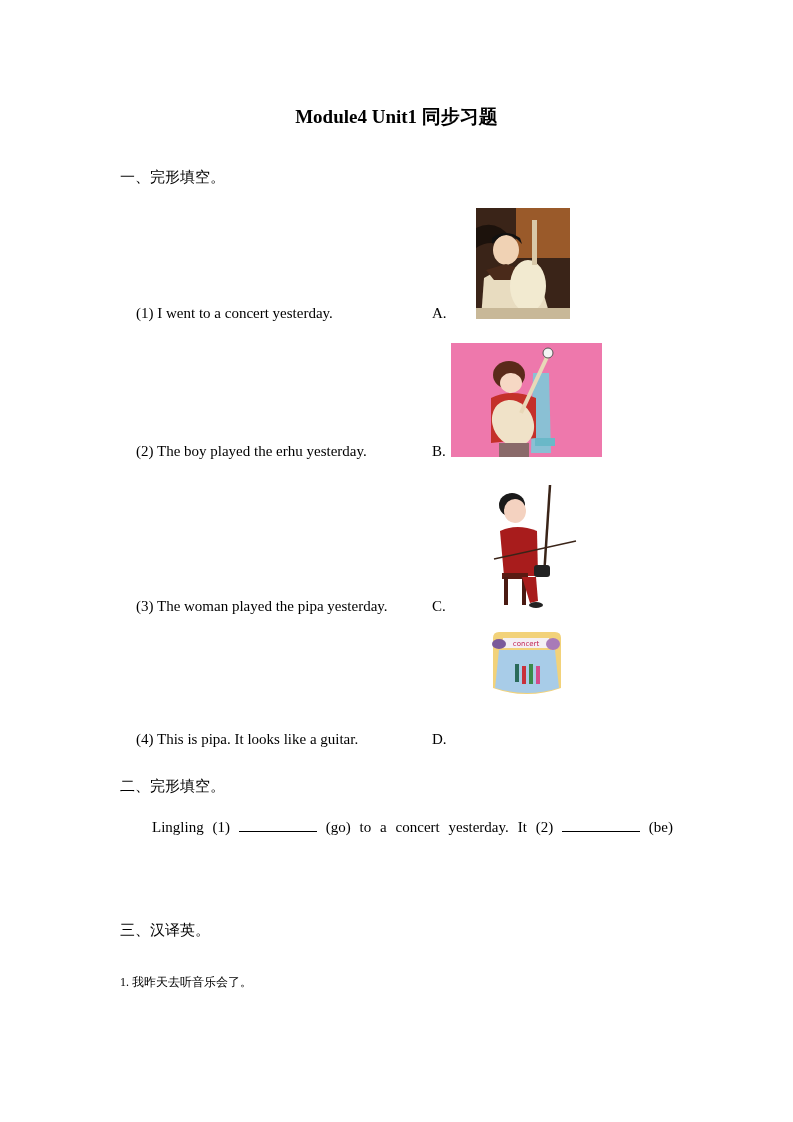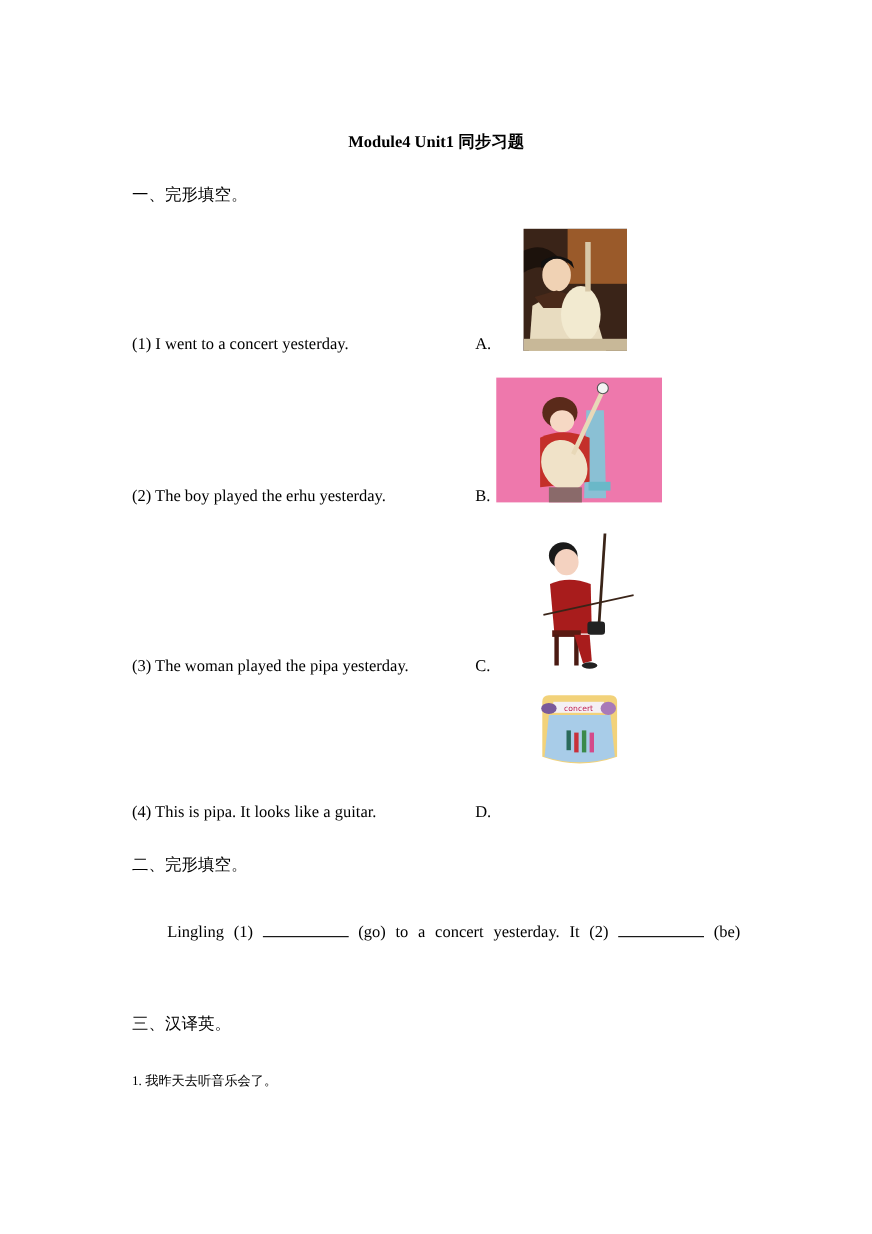--- a/index.html
+++ b/index.html
@@ -1,25 +1,25 @@
 <!DOCTYPE html>
 <html><head>
 <meta charset="utf-8">
 <style>
   html, body { margin: 0; padding: 0; background: #ffffff; }
   body { width: 793px; height: 1122px; position: relative; overflow: hidden;
          font-family: "Liberation Serif", "DejaVu Serif", serif; color: #000; }
   .abs { position: absolute; }
-  .title { top: 120px; left: 0; width: 793px; text-align: center; font-weight: bold; font-size: 15px; }
+  .title { top: 104px; left: 0; width: 793px; text-align: center; font-weight: bold; font-size: 19px; }
   .title .cjk { font-family: "DejaVu Sans", sans-serif; font-weight: bold; }
   .section { left: 120px; font-family: "DejaVu Sans", sans-serif; font-size: 15px; }
-  .q { left: 120px; font-size: 15px; white-space: nowrap; }
+  .q { left: 136px; font-size: 15px; white-space: nowrap; }
   .opt { left: 432px; font-size: 15px; }
   .pic { overflow: hidden; }
-  .para { left: 120px; width: 553px; font-size: 15px; line-height: 31px; text-align: justify; margin-top: 21px; }
+  .para { left: 120px; width: 553px; font-size: 15px; line-height: 31px; text-align: justify; }
   .para .line { display: block; text-align-last: justify; white-space: nowrap; }
   .para .line.last { text-align-last: left; }
   .indent { padding-left: 32px; }
   .blank { display: inline-block; width: 78px; border-bottom: 1px solid #000; height: 12px; vertical-align: baseline; }
   .item { left: 120px; font-size: 12px; }
   .item .cjk { font-family: "DejaVu Sans", sans-serif; }
 </style>
 </head>
 <body>
 

